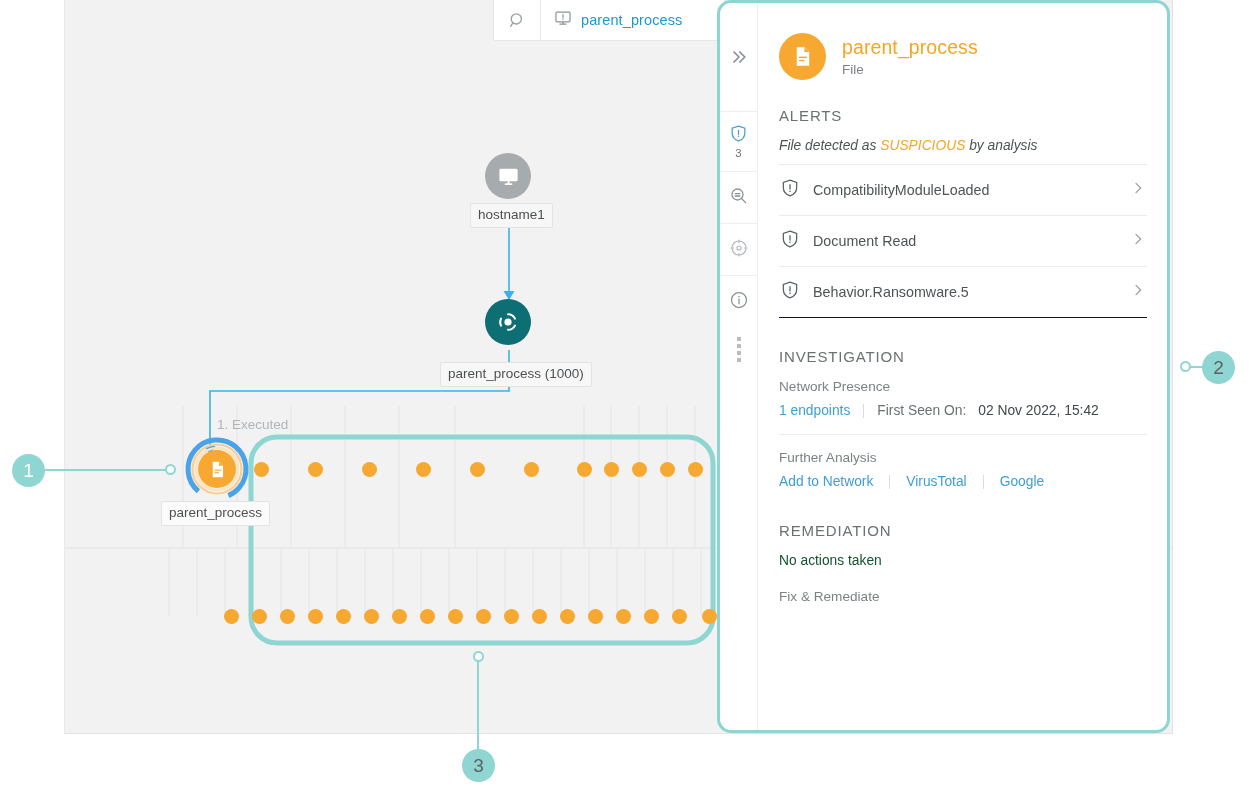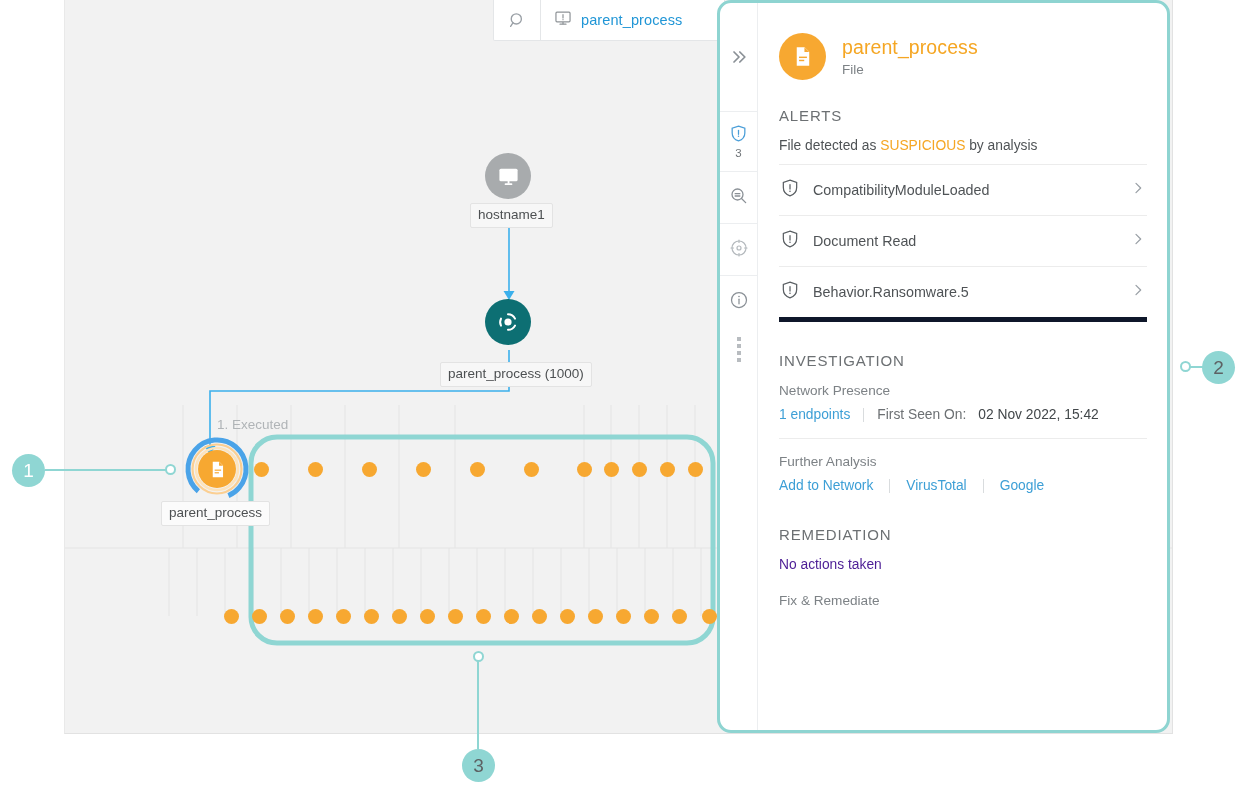--- a/index.html
+++ b/index.html
@@ -108,47 +108,47 @@
     letter-spacing:.1px;
   }
   #panel-subtitle{font-size:13.5px;color:#7d8286;margin-top:4px;}
 
   .sec-head{
     font-size:15px;color:#6c7073;letter-spacing:.85px;
     margin:0 0 14px 0;
   }
   .sec-head.gap{margin-top:30px;}
 
-  #alert-summary{font-size:13.8px;color:#4f5356;margin-bottom:11px;}
+  #alert-summary{font-size:13.8px;color:#4f5356;margin-bottom:11px;font-style:italic;}
   #alert-summary .sus{color:#f5a623;}
 
   .alert-row{
     display:flex;align-items:center;gap:13px;
     padding:13px 1px 13px 1px;
     border-top:1px solid #ececec;
   }
   .alert-row .al-label{font-size:14.3px;color:#4f5356;flex:1;}
-  .alert-row.last{border-bottom:5px solid #0f172a;}
+  .alert-row.last{border-bottom:1px solid #0f172a;}
 
   .field-label{font-size:13.6px;color:#7d8286;margin-bottom:9px;}
   .inline-row{display:flex;align-items:flex-end;font-size:13.8px;color:#4f5356;gap:0;}
   .inline-row .lnk{color:#3d9fd6;}
   .inline-row .vbar{
     width:1px;height:14px;background:#d9dcde;margin:0 13px;display:inline-block;
   }
   .inline-row .lbl{color:#6c7073;}
   .inline-row .val{color:#42474a;margin-left:12px;}
 
   .hr{height:1px;background:#ececec;margin:16px 0 15px 0;}
 
   .links-row{display:flex;align-items:center;font-size:13.8px;}
   .links-row a{color:#3d9fd6;text-decoration:none;}
   .links-row .vbar{width:1px;height:14px;background:#d9dcde;margin:0 16px;}
 
-  #no-actions{font-size:13.8px;color:#4c1d95;margin-bottom:21px;}
+  #no-actions{font-size:13.8px;color:#14532d;margin-bottom:21px;}
   #quarantine-btn{
     display:inline-block;
     border:1px solid #dcdfe1;border-radius:3px;
     padding:9px 14px 10px 14px;
     font-size:14px;color:#b6babd;
     background:#fff;
   }
 
   
   .callout{

